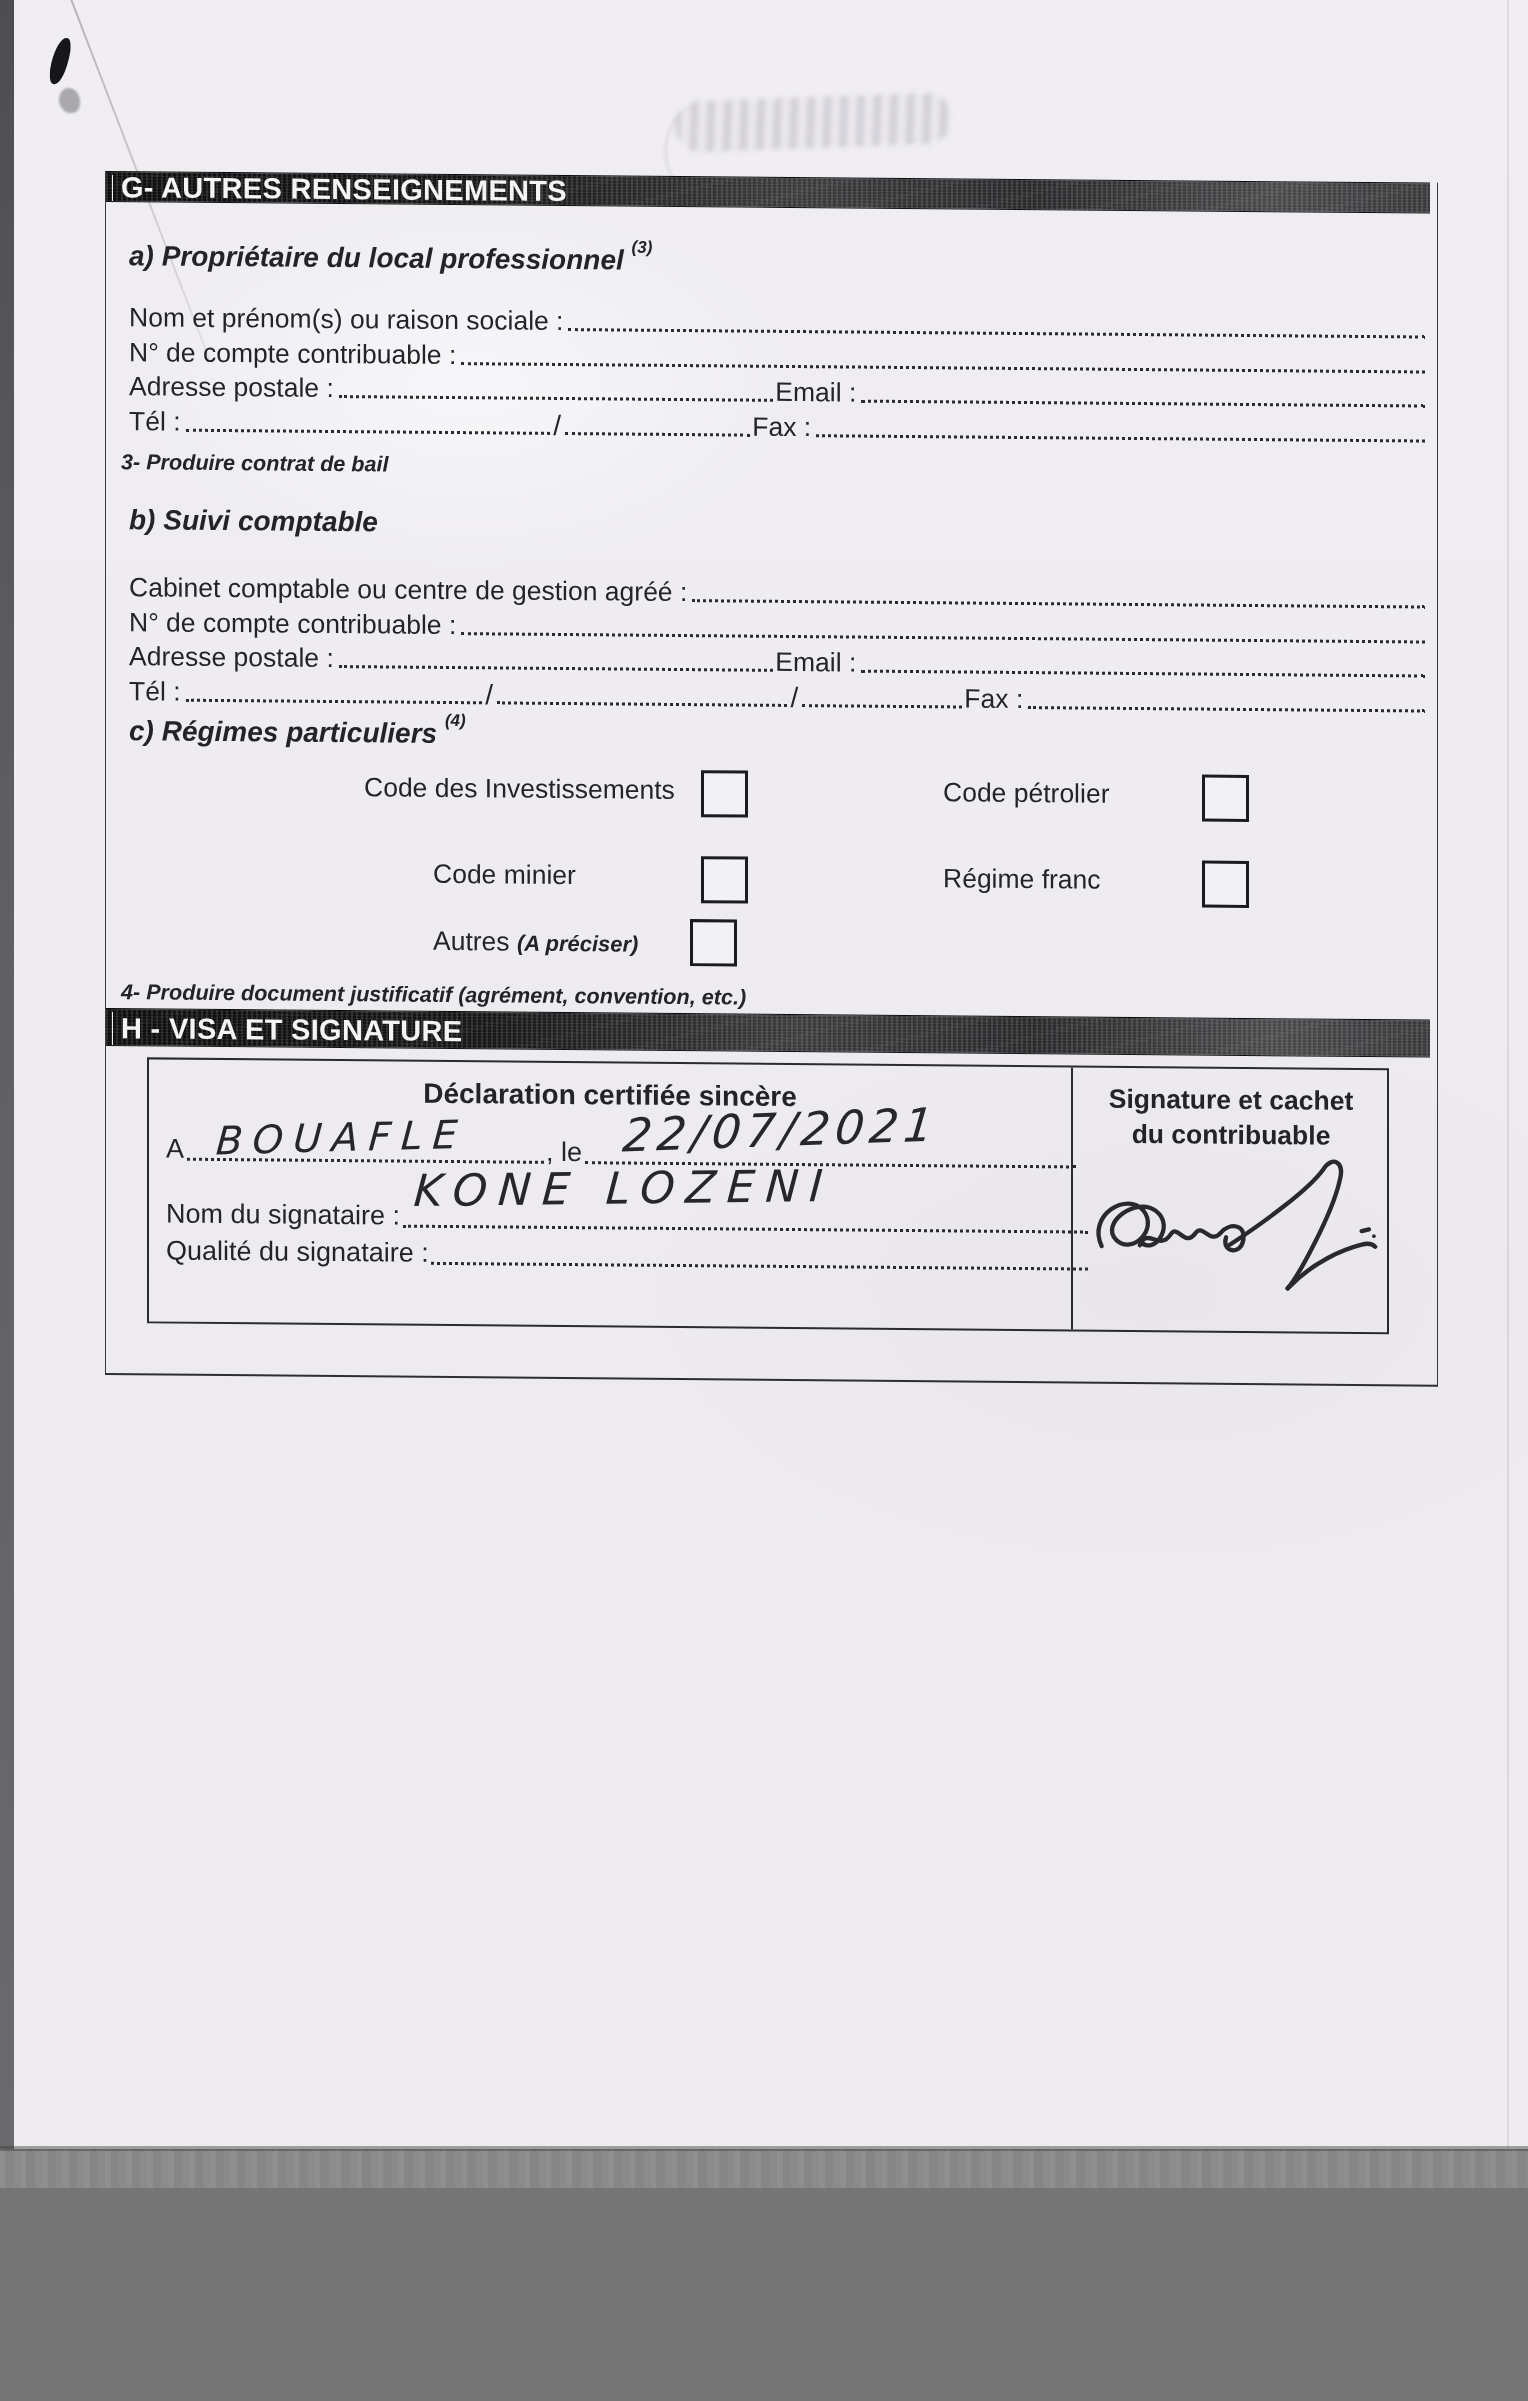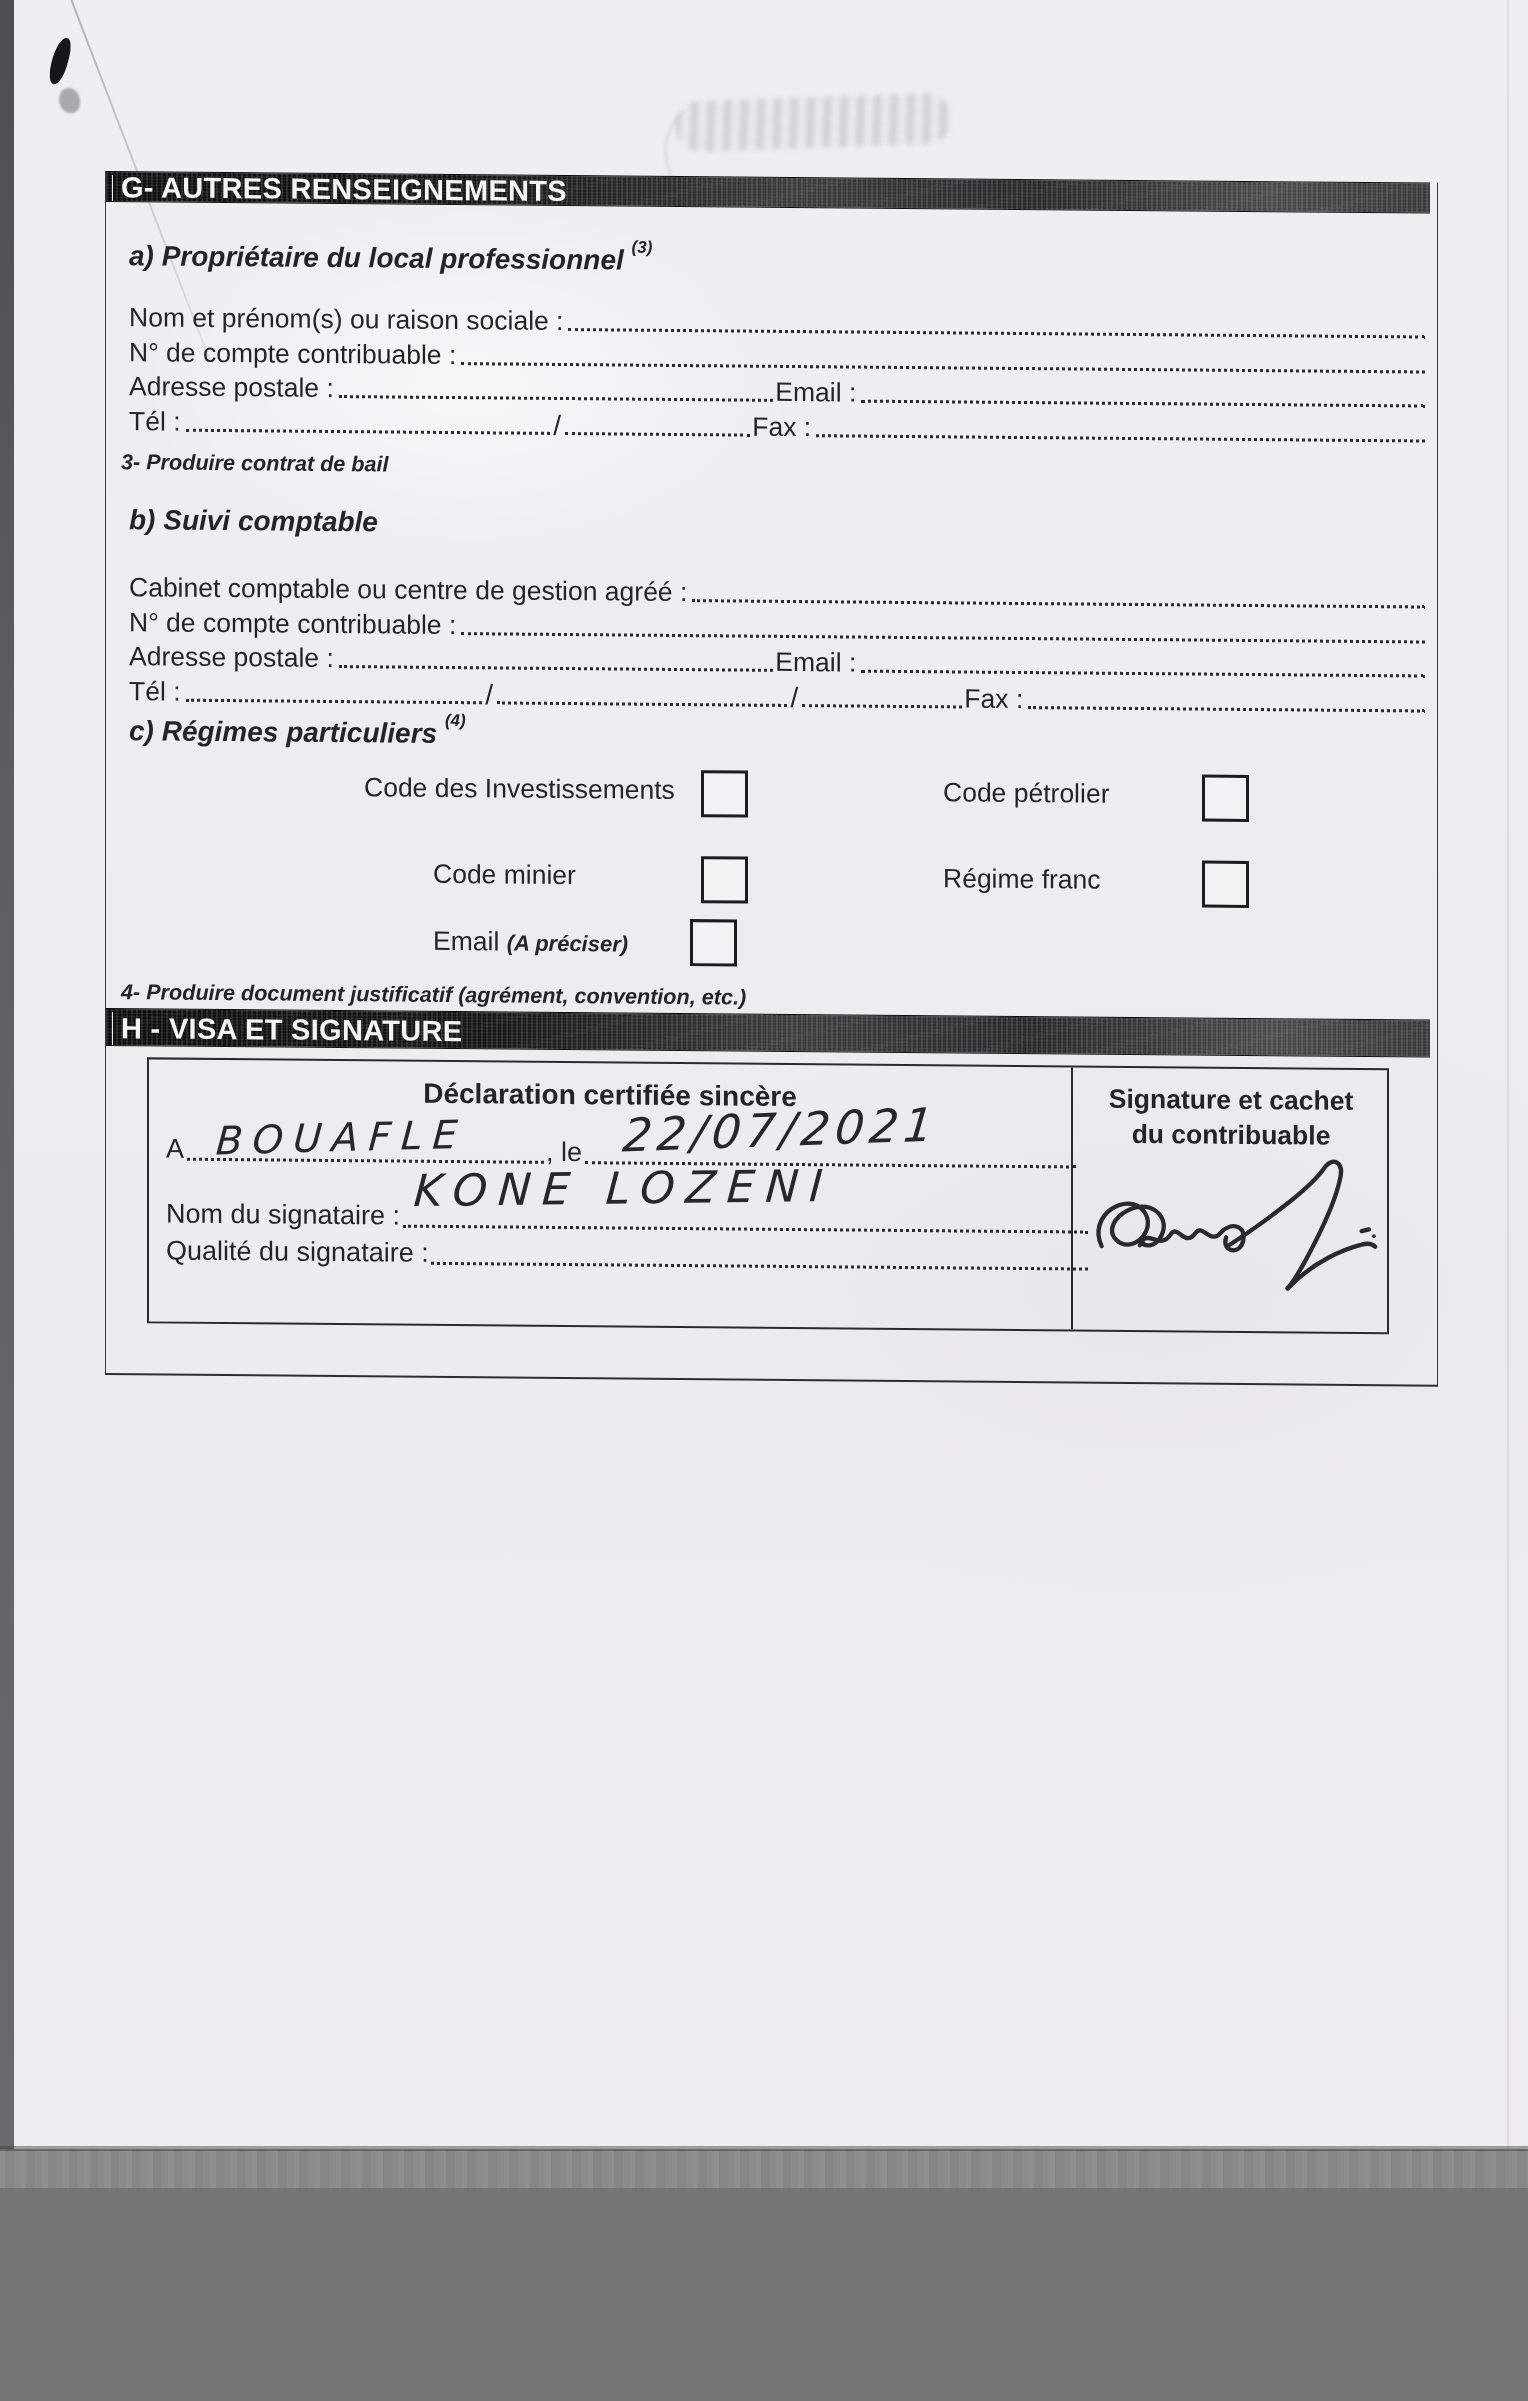--- a/index.html
+++ b/index.html
@@ -167,21 +167,21 @@
       <span class="cbox" style="left:1096px;top:0"></span>
     </div>
     <div class="cbrow" style="top:680px">
       <span class="cblabel" style="left:327px">Code minier</span>
       <span class="cbox" style="left:595px;top:0"></span>
       <span class="cblabel" style="left:837px">Régime franc</span>
       <span class="cbox" style="left:1096px;top:0"></span>
     </div>
     <div class="cbrow" style="top:747px">
       <span class="cblabel" style="left:327px">
-        <span>Email</span>
+        <span>Autres</span>
         <span class="paren">(A préciser)</span>
       </span>
       <span class="cbox" style="left:584px;top:-3.7px"></span>
     </div>
 
     <div class="note" style="top:808px">4- Produire document justificatif (agrément, convention, etc.)</div>
 
     <div class="bar bar-h" style="height:38px;line-height:38px">
       <span class="inset" style="height:33px"></span>
       <span>H - VISA ET SIGNATURE</span>

